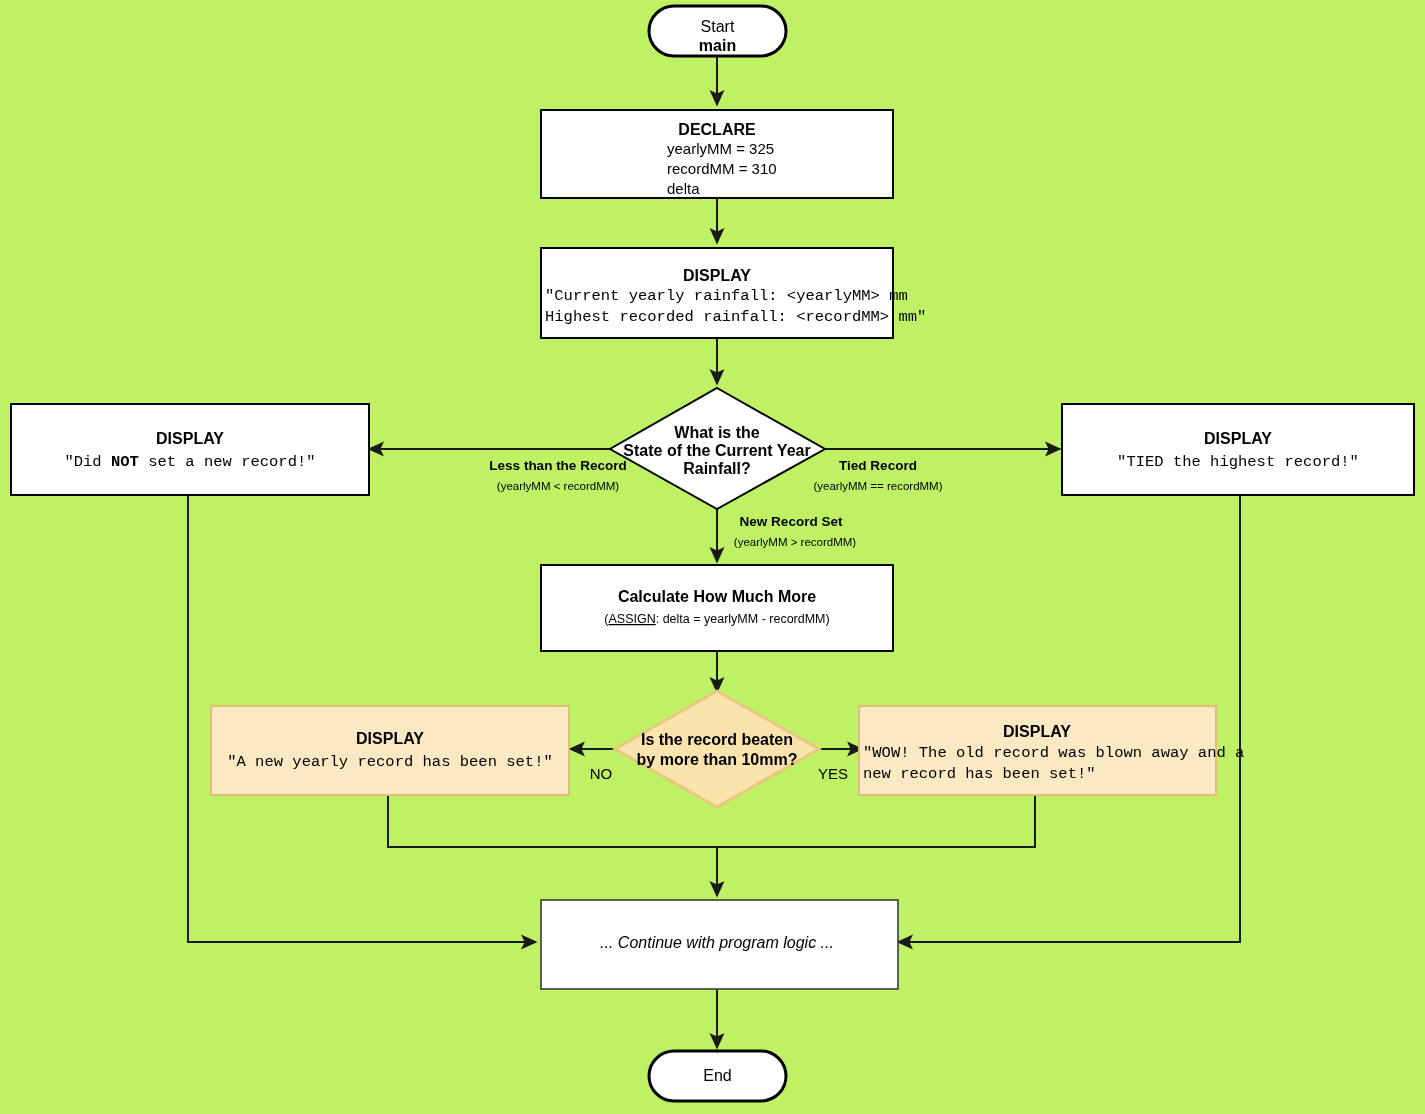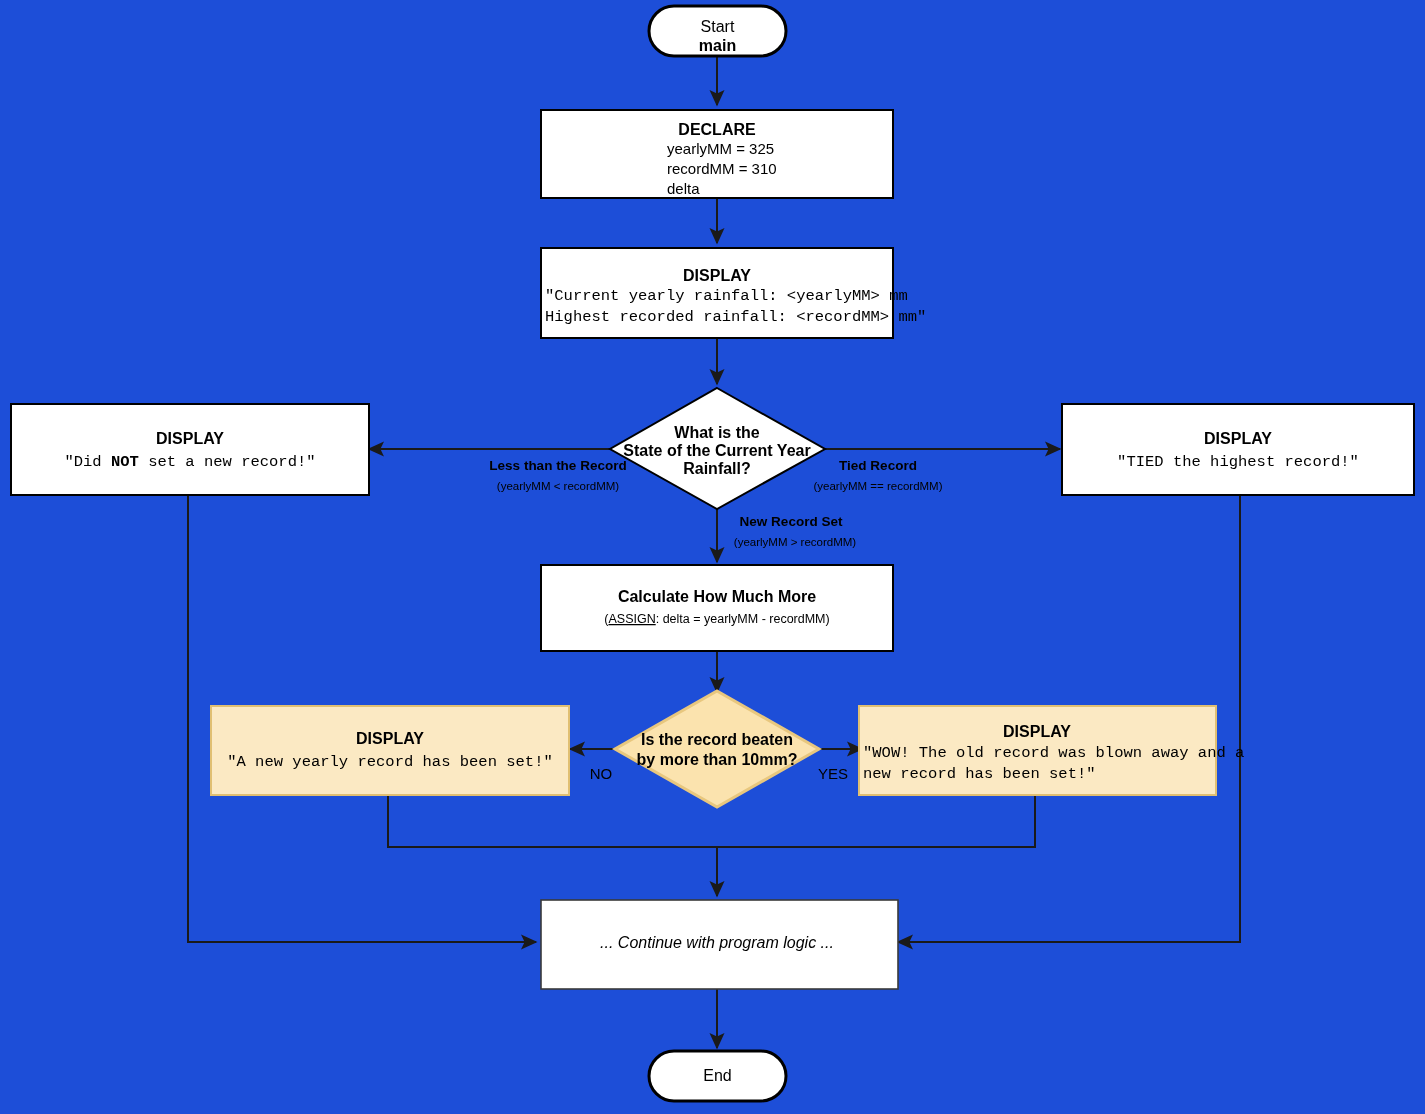--- a/index.html
+++ b/index.html
@@ -4,21 +4,21 @@
 <style>
   html, body {
     margin: 0;
     padding: 0;
     background: #ffffff;
   }
   #chart-root {
     position: relative;
     width: 1425px;
     height: 1114px;
-    background: #1d4ed8;
+    background: #bef264;
     font-family: "Liberation Sans", sans-serif;
   }
   svg.flow {
     display: block;
     width: 1425px;
     height: 1114px;
   }
   .node-shape {
     fill: #ffffff;
     stroke: #000000;

